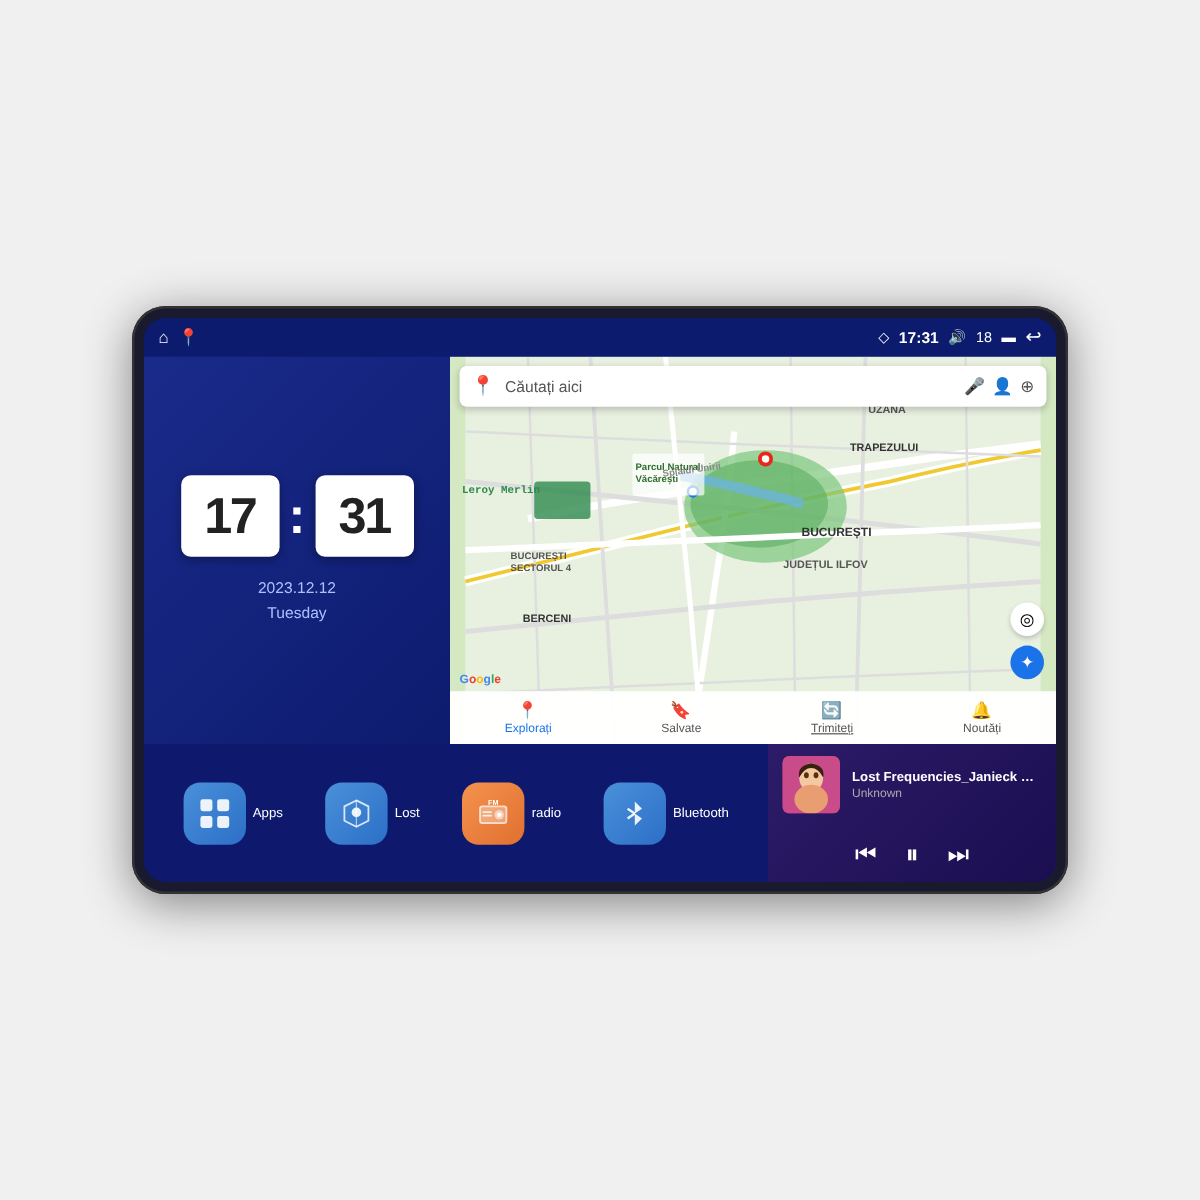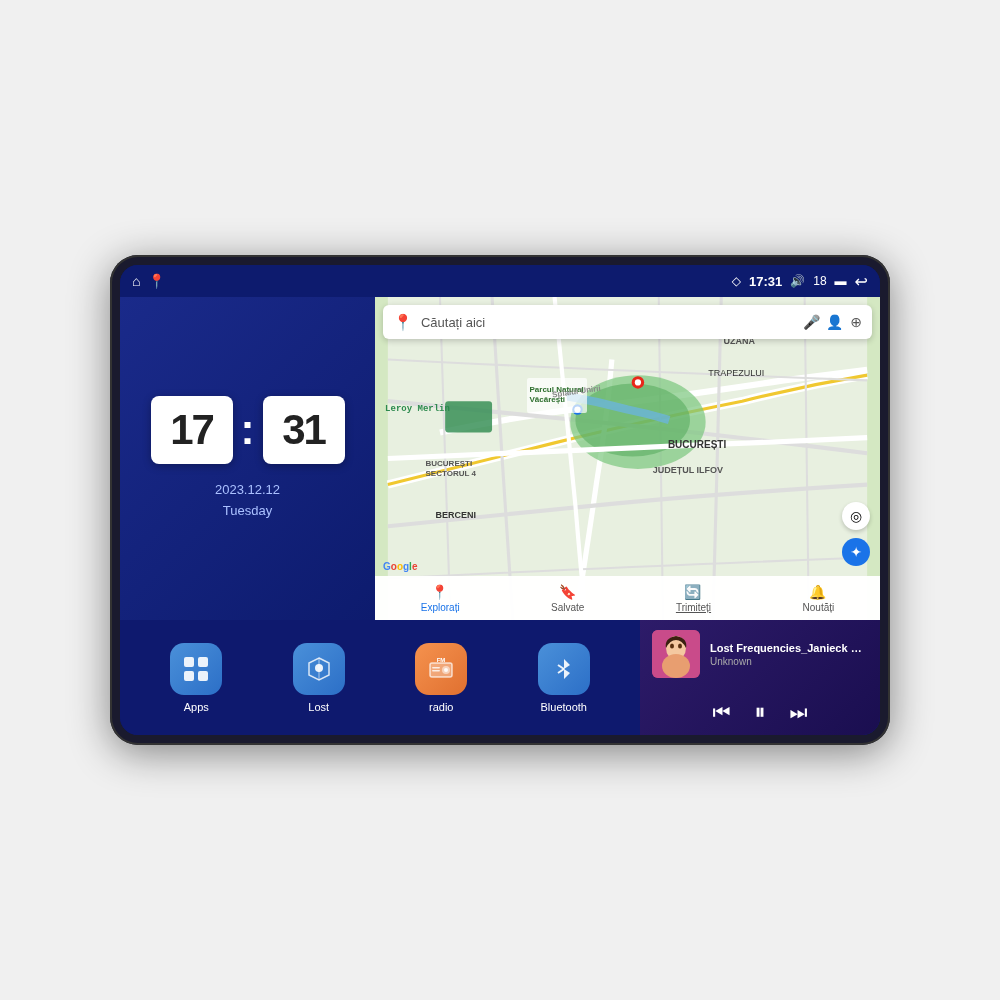--- a/index.html
+++ b/index.html
@@ -255,21 +255,21 @@
     .app-grid {
       flex: 1;
       display: flex;
       align-items: center;
       justify-content: space-around;
       padding: 10px 15px;
     }
 
     .app-item {
       display: flex;
-      flex-direction: column;
+      flex-direction: row;
       align-items: center;
       gap: 6px;
       cursor: pointer;
     }
 
     .app-icon {
       width: 52px;
       height: 52px;
       border-radius: 14px;
       display: flex;
@@ -478,21 +478,21 @@
             <div class="map-search-bar">
               <span class="map-pin-icon">📍</span>
               <span class="map-search-text">Căutați aici</span>
               <div class="map-search-icons">
                 <span style="font-size:14px;color:#555;">🎤</span>
                 <span style="font-size:14px;color:#555;">👤</span>
                 <span style="font-size:14px;color:#555;">⊕</span>
               </div>
             </div>
 
-            <div class="map-label" style="top:22%;left:66%;color:#333;font-size:9px;font-weight:normal;">TRAPEZULUI</div>
+            <div class="map-label" style="top:22%;left:66%;color:#333;font-size:9px;font-weight:bold;">TRAPEZULUI</div>
             <div class="map-label" style="top:44%;left:58%;color:#333;font-size:10px;font-weight:bold;">BUCUREȘTI</div>
             <div class="map-label" style="top:52%;left:55%;color:#555;font-size:9px;">JUDEȚUL ILFOV</div>
             <div class="map-label" style="top:66%;left:12%;color:#333;font-size:9px;font-weight:bold;">BERCENI</div>
             <div class="map-label" style="top:50%;left:10%;color:#555;font-size:8px;line-height:1.3;">BUCUREȘTI<br>SECTORUL 4</div>
             <div class="map-label" style="top:33%;left:2%;color:#2d8a4e;font-size:9px;font-family:Liberation Mono, monospace;">Leroy Merlin</div>
             <div class="map-label map-park-label" style="top:25%;left:30%;color:#2d6e2d;font-size:8px;line-height:1.3;">Parcul Natural<br>Văcărești</div>
             <div class="map-label" style="top:12%;left:69%;color:#555;font-size:9px;">UZANA</div>
 
             <div class="map-label" style="top:28%;left:35%;color:#888;font-size:8px;transform:rotate(-8deg);">Splaiul Unirii</div>
 

